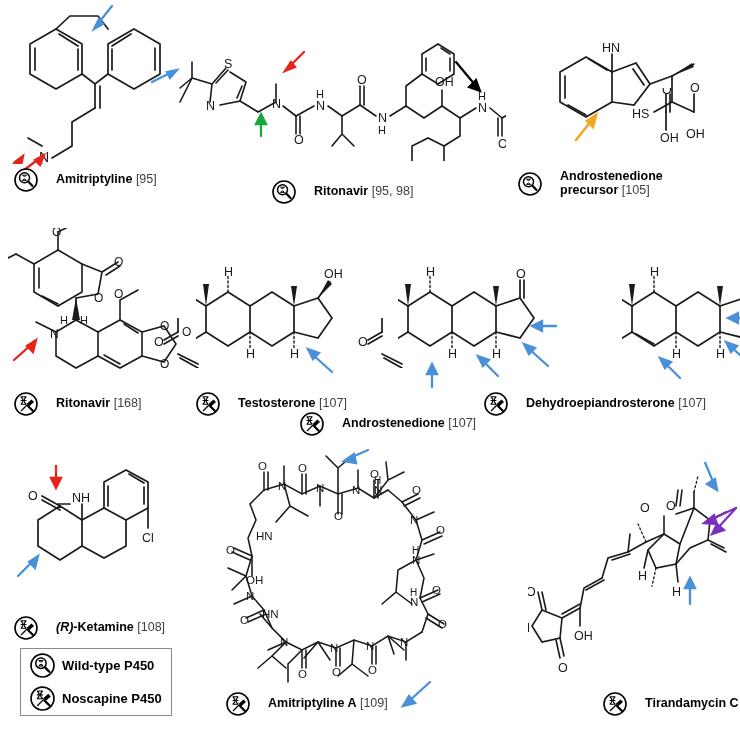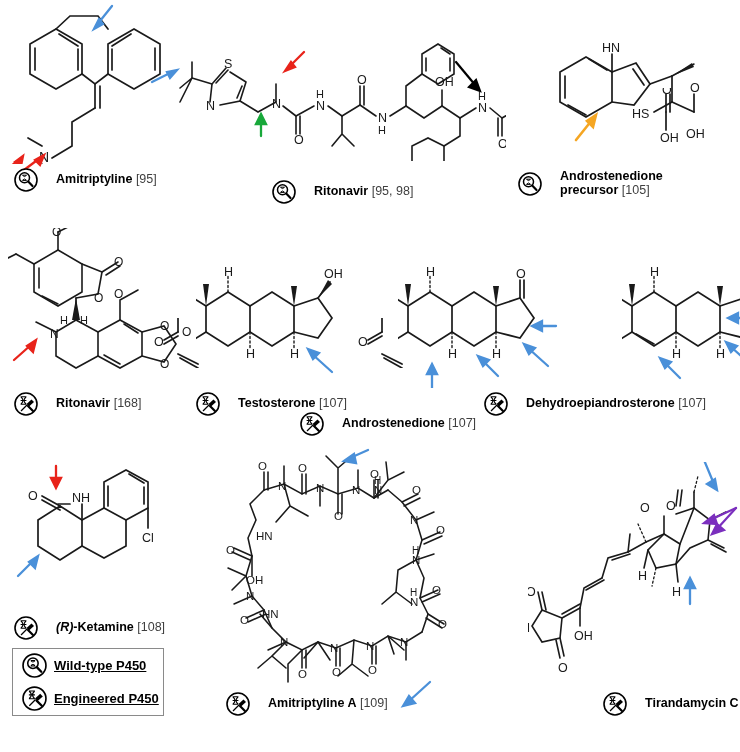--- a/index.html
+++ b/index.html
@@ -715,21 +715,21 @@
       <circle cx="12" cy="12" r="11" fill="#fff" stroke="#000" stroke-width="1.6"></circle>
       <path d="M7 5 Q11 8.5 7 12 M12 5 Q8 8.5 12 12 M6.6 4.8 L12.4 4.8 M6.6 12.2 L12.4 12.2 M6.6 8.5 L12.4 8.5" stroke="#000" stroke-width="1.1" fill="none"></path>
       <path d="M7 19 L13 13" stroke="#000" stroke-width="1.2"></path>
       <path d="M12.5 12 L17.5 7.5 L20 10 L15 14.5 Z" fill="#000"></path>
       <path d="M14 14 L19 19" stroke="#000" stroke-width="2.2" stroke-linecap="round"></path>
     </svg>
   </span>
   <span class="txt"><b>Tirandamycin C</b> <span class="ref">[110]</span></span>
 </div>
 
-<div class="legendbox" style="left:12px;top:648px;width:150px;text-decoration:underline;">
+<div class="legendbox" style="left:20px;top:648px;width:150px;">
   <div class="legrow">
     <span>
       <svg width="25" height="25" viewBox="0 0 24 24">
         <circle cx="12" cy="12" r="11" fill="#fff" stroke="#000" stroke-width="1.6"></circle>
         <circle cx="10.5" cy="9.8" r="5" fill="none" stroke="#000" stroke-width="1.5"></circle>
         <path d="M14.2 13.6 L18.5 18" stroke="#000" stroke-width="2.2" stroke-linecap="round"></path>
         <path d="M8.6 7.4 Q10.5 9.8 12.4 7.4 M8.6 12.2 Q10.5 9.8 12.4 12.2 M8.4 7.2 L12.6 7.2 M8.4 12.4 L12.6 12.4" stroke="#000" stroke-width="1" fill="none"></path>
       </svg>
     </span>
     <span class="lt">Wild-type P450</span>
@@ -737,17 +737,17 @@
   <div class="legrow">
     <span>
       <svg width="25" height="25" viewBox="0 0 24 24">
         <circle cx="12" cy="12" r="11" fill="#fff" stroke="#000" stroke-width="1.6"></circle>
         <path d="M7 5 Q11 8.5 7 12 M12 5 Q8 8.5 12 12 M6.6 4.8 L12.4 4.8 M6.6 12.2 L12.4 12.2 M6.6 8.5 L12.4 8.5" stroke="#000" stroke-width="1.1" fill="none"></path>
         <path d="M7 19 L13 13" stroke="#000" stroke-width="1.2"></path>
         <path d="M12.5 12 L17.5 7.5 L20 10 L15 14.5 Z" fill="#000"></path>
         <path d="M14 14 L19 19" stroke="#000" stroke-width="2.2" stroke-linecap="round"></path>
       </svg>
     </span>
-    <span class="lt">Engineered P450</span>
+    <span class="lt">Noscapine P450</span>
   </div>
 </div>
 
 </div>
 
 </body></html>

